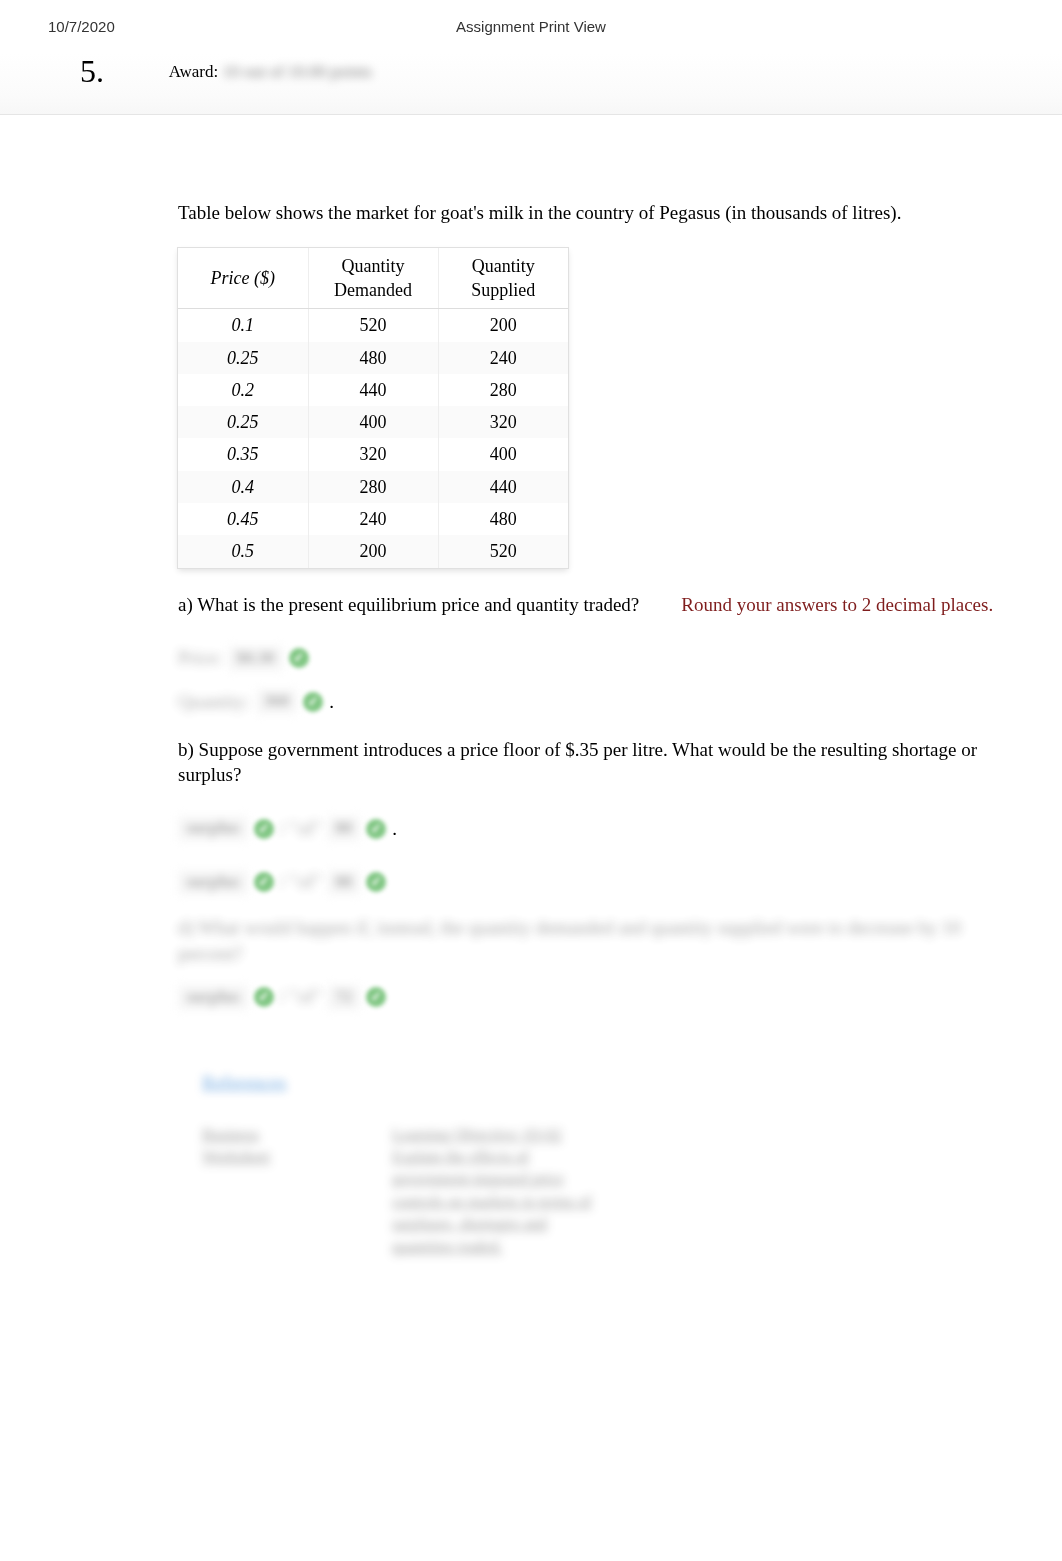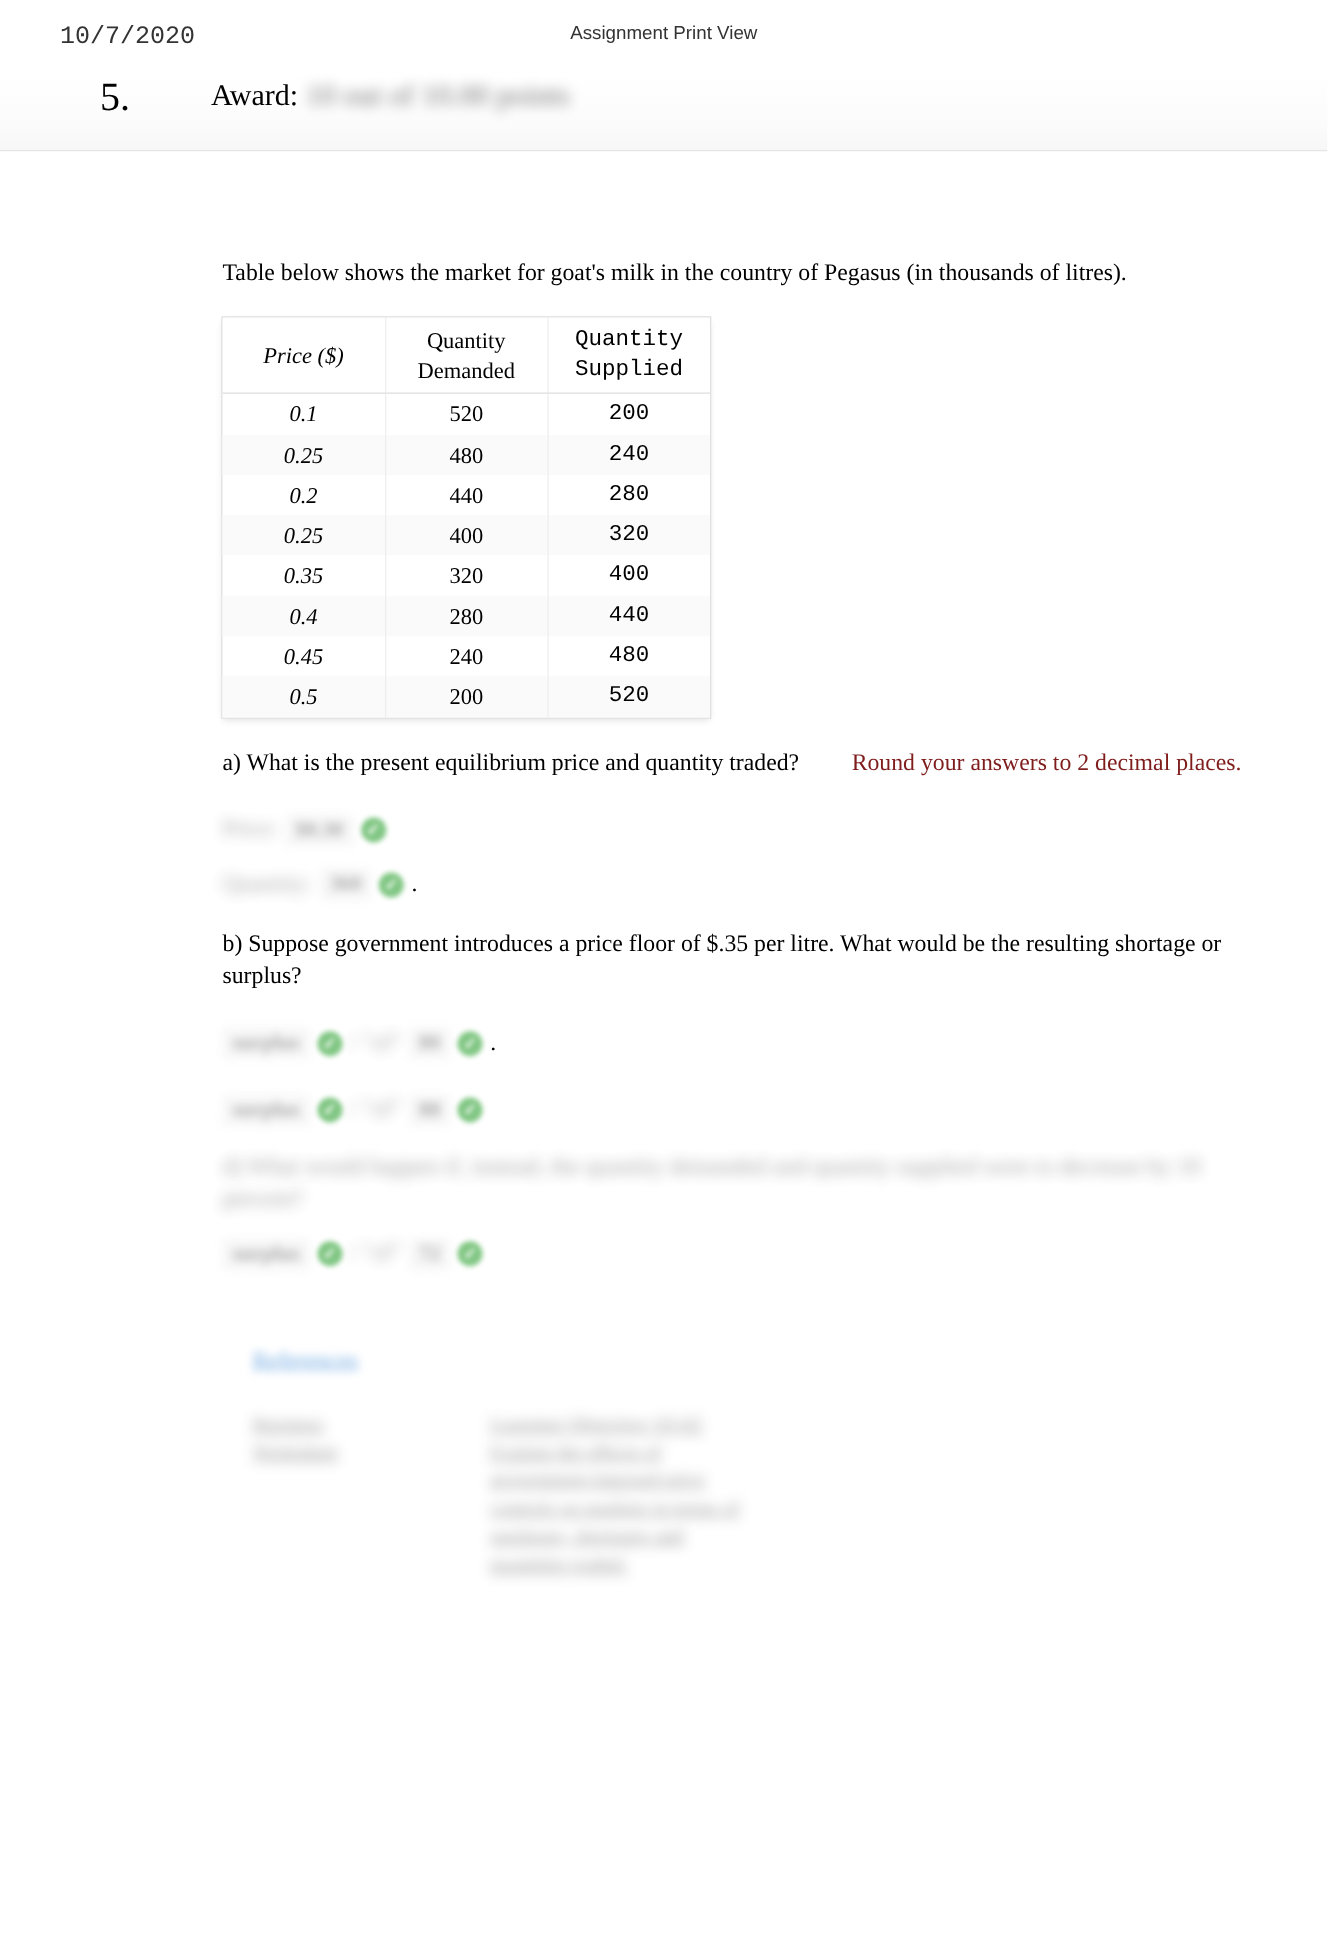--- a/index.html
+++ b/index.html
@@ -10,22 +10,22 @@
       background: #fff;
       width: 1062px;
       min-height: 1561px;
       position: relative;
     }
     .hdr {
       display: flex;
       justify-content: space-between;
       align-items: center;
       padding: 18px 48px 0 48px;
-      font-family: Liberation Mono, monospace;
-      font-size: 20px;
+      font-family: Liberation Sans, sans-serif;
+      font-size: 15px;
       color: #333;
     }
     .hdr-center {
       position: absolute;
       left: 50%;
       transform: translateX(-50%);
       top: 18px;
       font-family: Arial, Helvetica, sans-serif;
       font-size: 15px;
       color: #333;
@@ -40,21 +40,21 @@
     .qnum {
       font-size: 32px;
       font-weight: normal;
       display: inline-block;
       vertical-align: middle;
     }
     .award-wrap {
       display: inline-block;
       margin-left: 60px;
       vertical-align: middle;
-      font-size: 24px;
+      font-size: 17px;
     }
     .blur {
       filter: blur(5px);
       opacity: 0.55;
       user-select: none;
     }
     .content {
       padding: 85px 60px 0 178px;
       line-height: 1.35;
     }
@@ -71,21 +71,21 @@
       font-weight: normal;
       font-size: 18px;
     }
     table.data th {
       border-bottom: 1px solid #ddd;
       padding-top: 6px;
       padding-bottom: 6px;
     }
     table.data th:nth-child(1), table.data td:nth-child(1) { width: 130px; font-style: italic; }
     table.data th:nth-child(2), table.data td:nth-child(2) { width: 130px; }
-    table.data th:nth-child(3), table.data td:nth-child(3) { width: 130px; font-family: Liberation Mono, monospace; }
+    table.data th:nth-child(3), table.data td:nth-child(3) { width: 130px; }
     table.data tbody tr:nth-child(even) { background: #fafafa; }
     table.data th:not(:last-child),
     table.data td:not(:last-child) { border-right: 1px solid #eee; }
     .q { margin-bottom: 10px; }
     .spacer { display:inline-block; width:42px; }
     .hint { color: #7f1d1d; }
     .ans-line {
       margin: 18px 0 10px 0;
       font-size: 19px;
       display: flex;

